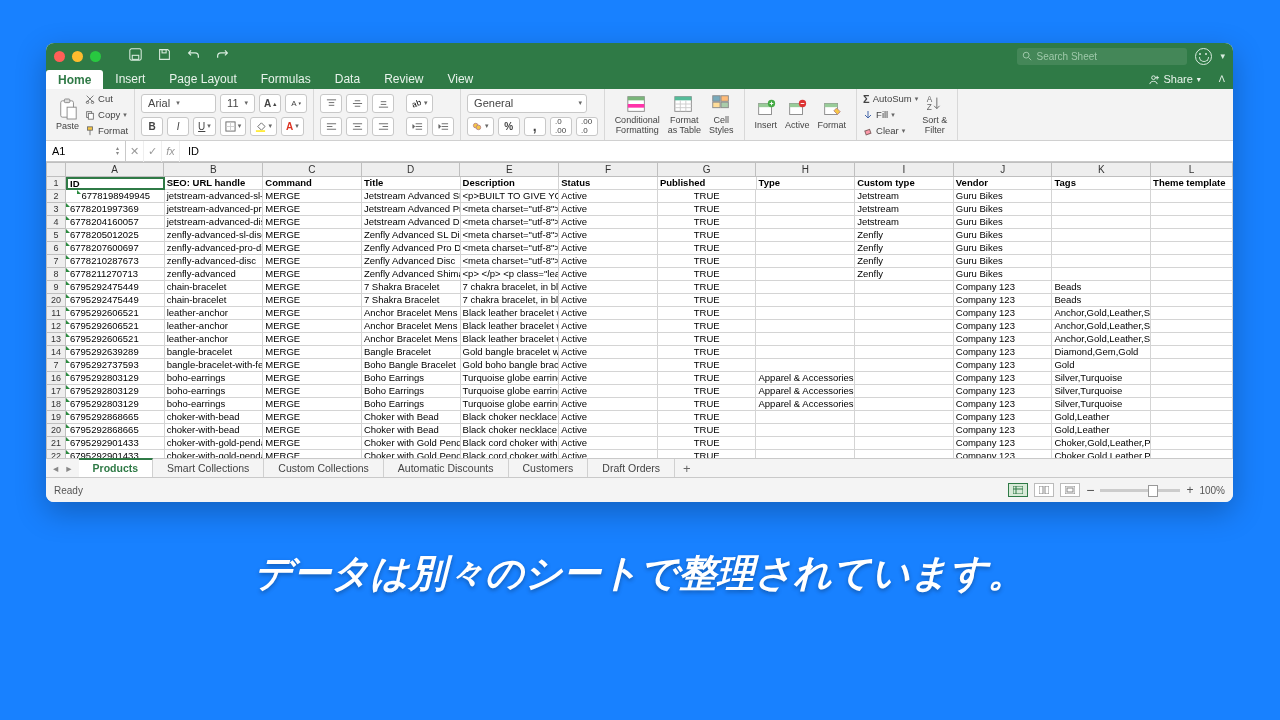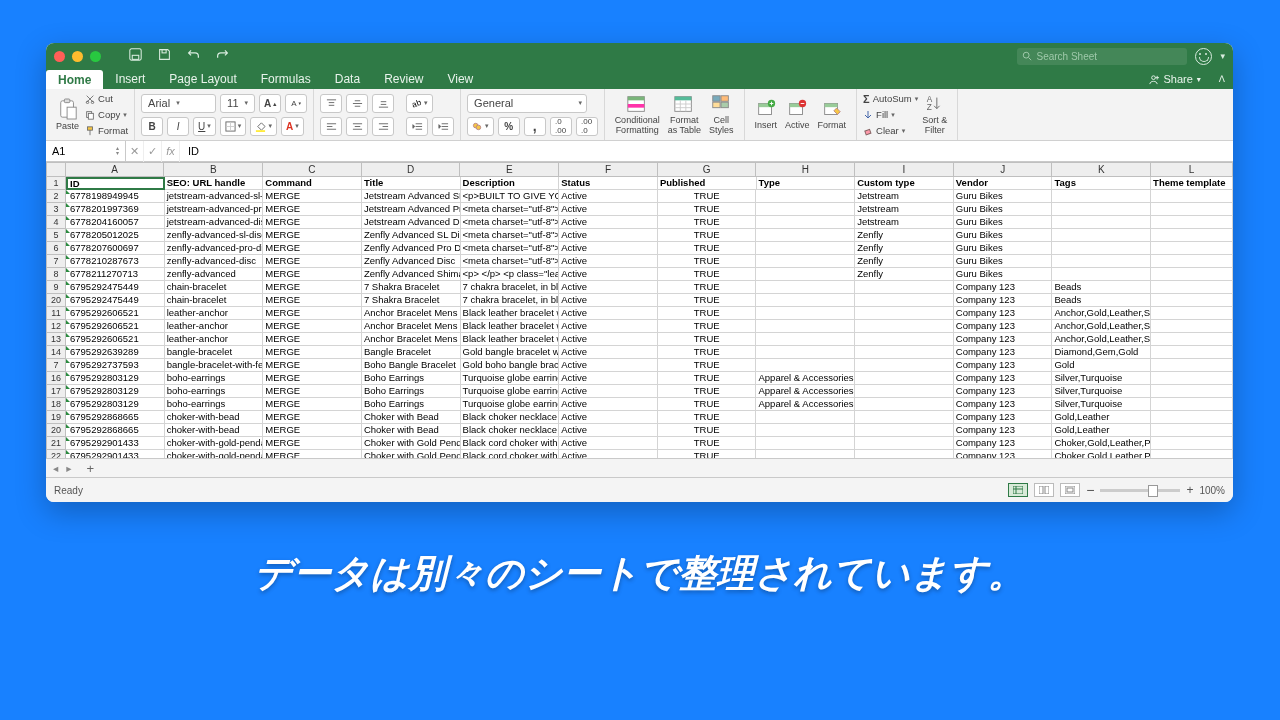--- a/index.html
+++ b/index.html
@@ -455,21 +455,21 @@
           <div class="cell" style="width: 100px;">Status</div>
           <div class="cell" style="width: 100px; text-align: left;">Published</div>
           <div class="cell" style="width: 100px;">Type</div>
           <div class="cell" style="width: 100px;">Custom type</div>
           <div class="cell" style="width: 100px;">Vendor</div>
           <div class="cell" style="width: 100px;">Tags</div>
           <div class="cell" style="width: 83px;">Theme template</div>
         </div>
         <div class="row">
           <div class="rh">2</div>
-          <div class="cell" style="width: 100px;"><span class="tri"></span>6778198949945</div>
+          <div class="cell" style="width: 100px; text-align: center;"><span class="tri"></span>6778198949945</div>
           <div class="cell" style="width: 100px;">jetstream-advanced-sl-c</div>
           <div class="cell" style="width: 100px;">MERGE</div>
           <div class="cell" style="width: 100px;">Jetstream Advanced SL</div>
           <div class="cell" style="width: 100px;">&lt;p&gt;BUILT TO GIVE YO</div>
           <div class="cell" style="width: 100px;">Active</div>
           <div class="cell" style="width: 100px; text-align: center;">TRUE</div>
           <div class="cell" style="width: 100px;"></div>
           <div class="cell" style="width: 100px;">Jetstream</div>
           <div class="cell" style="width: 100px;">Guru Bikes</div>
           <div class="cell" style="width: 100px;"></div>
@@ -791,20 +791,28 @@
           <div class="cell" style="width: 83px;"></div>
         </div>
       </div>
   </div>
 
   <div class="sheettabs">
     <div class="sheetnav">
       <span>◂</span>
       <span>▸</span>
     </div>
+    <div id="sheets" style="display:flex">
+        <div class="sheet active">Products</div>
+        <div class="sheet">Smart Collections</div>
+        <div class="sheet">Custom Collections</div>
+        <div class="sheet">Automatic Discounts</div>
+        <div class="sheet">Customers</div>
+        <div class="sheet">Draft Orders</div>
+      </div>
     <div class="addsheet">+</div>
   </div>
 
   <div class="statusbar">
     <span>Ready</span>
     <div class="sb-right">
       <div class="viewbtn active">
           <svg width="10" height="8">
             <rect width="10" height="8" fill="none" stroke="#2f7a46"></rect>
             <path d="M3 0v8M0 3h10" stroke="#2f7a46"></path>

